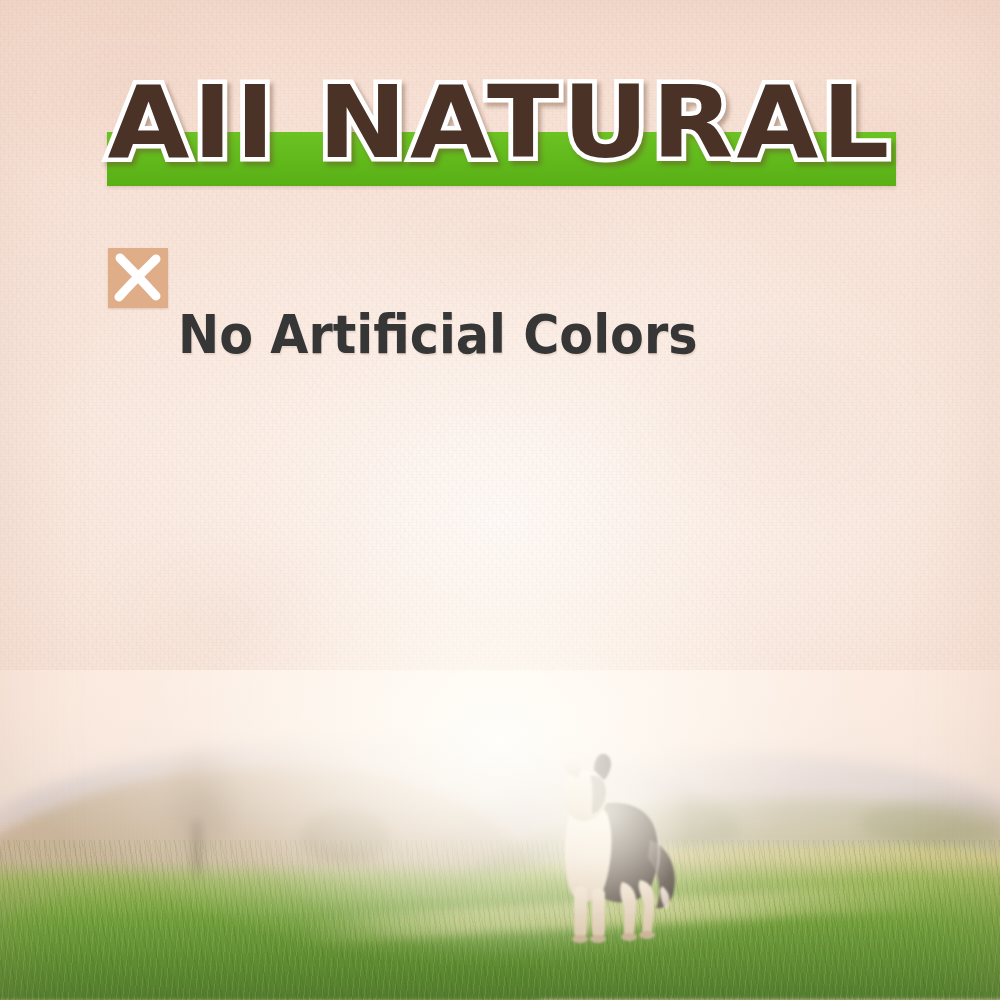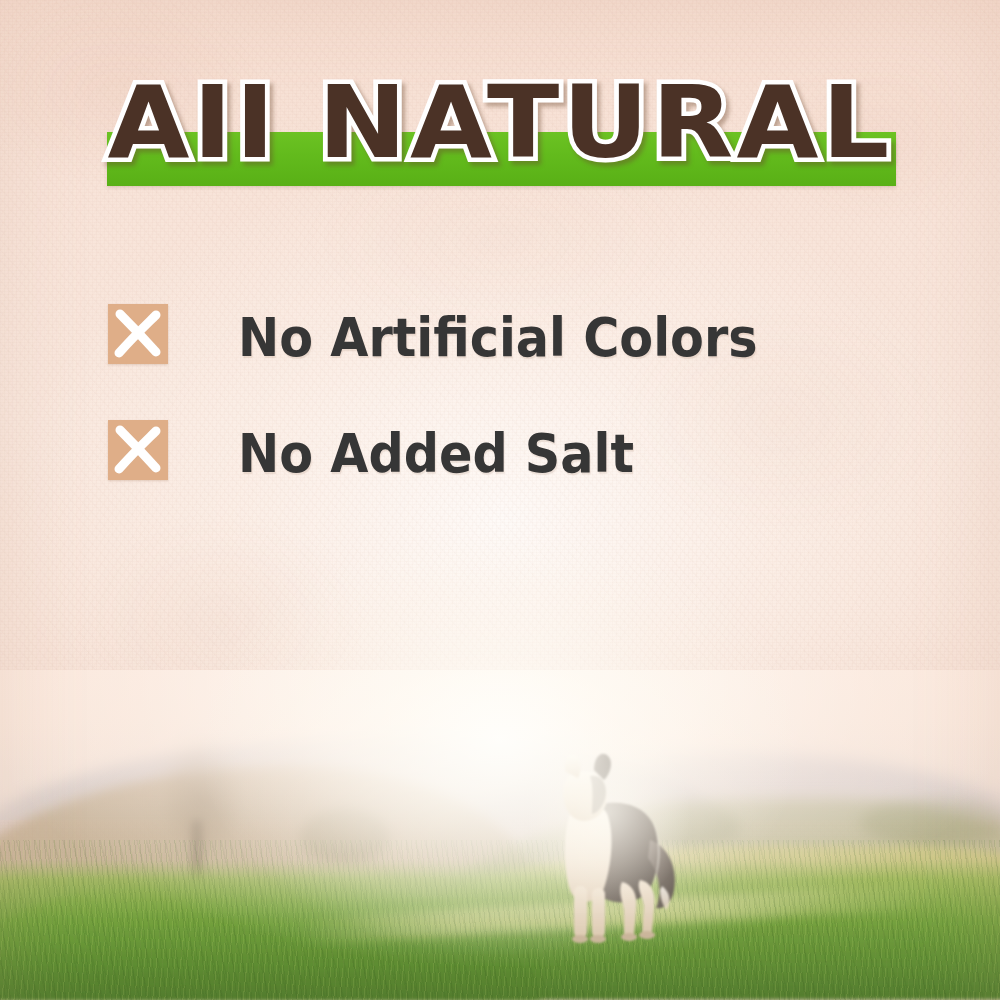--- a/index.html
+++ b/index.html
@@ -291,22 +291,23 @@
 
   
   .list {
     position: absolute;
     left: 108px;
     top: 248px;
     width: 800px;
   }
   .row {
     display: flex;
-    align-items: flex-end;
+    align-items: flex-start;
     height: 116px;
+    flex-direction: column;
   }
   .xbox {
     flex: 0 0 auto;
     position: relative;
     width: 60px;
     height: 60px;
     background: #dfae88;
     box-shadow: 0 1px 2px rgba(140,96,64,0.22);
   }
   .xbox svg { position: absolute; inset: 0; width: 100%; height: 100%; }
@@ -428,26 +429,17 @@
         <svg viewBox="0 0 60 60" xmlns="http://www.w3.org/2000/svg">
           <path d="M12 10 C20 18, 30 28, 48 48" stroke="#ffffff" stroke-width="9" stroke-linecap="round" fill="none"></path>
           <path d="M48 11 C40 19, 28 30, 11 49" stroke="#ffffff" stroke-width="9" stroke-linecap="round" fill="none"></path>
         </svg>
       </div>
       <div class="row-label">No Artificial Colors</div>
     </div>
 
 
 
-    <div class="row">
-      <div class="xbox">
-        <svg viewBox="0 0 60 60" xmlns="http://www.w3.org/2000/svg">
-          <path d="M12 10 C20 18, 30 28, 48 48" stroke="#ffffff" stroke-width="9" stroke-linecap="round" fill="none"></path>
-          <path d="M48 11 C40 19, 28 30, 11 49" stroke="#ffffff" stroke-width="9" stroke-linecap="round" fill="none"></path>
-        </svg>
-      </div>
-      <div class="row-label">No Added Salt</div>
-    </div>
 
   </div>
 
   <div class="vignette"></div>
 </div>
 
 </body></html>

